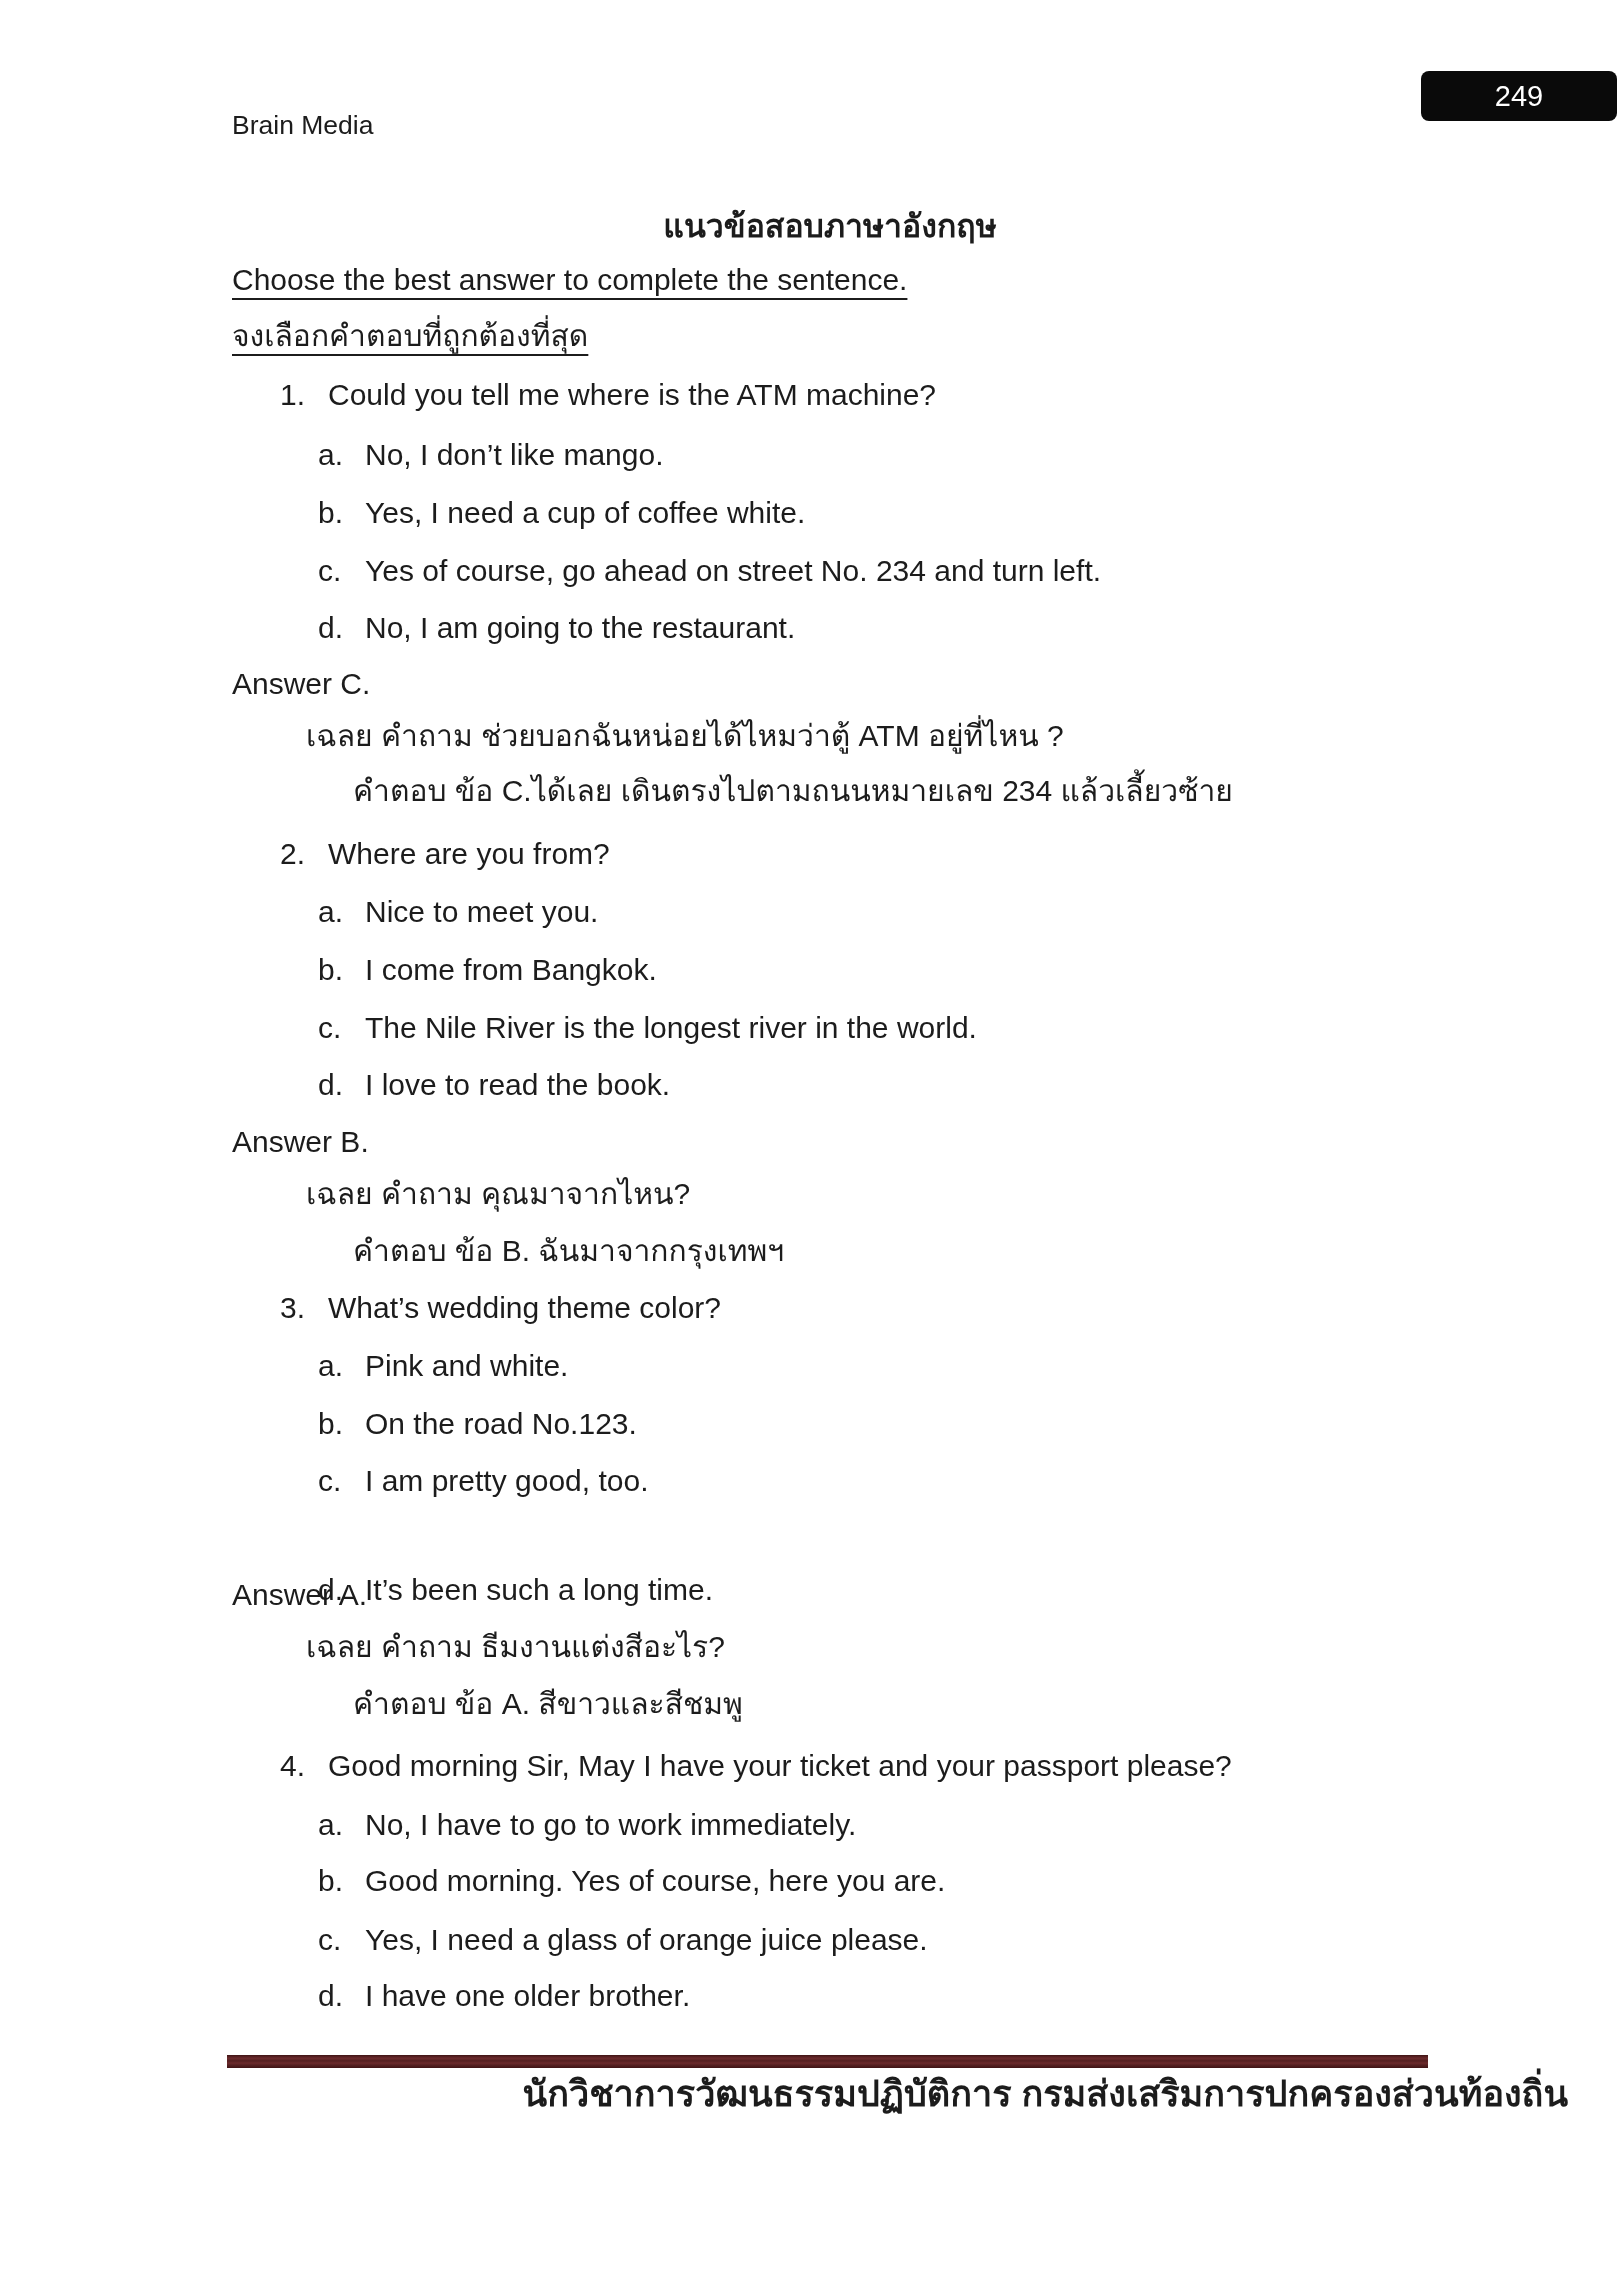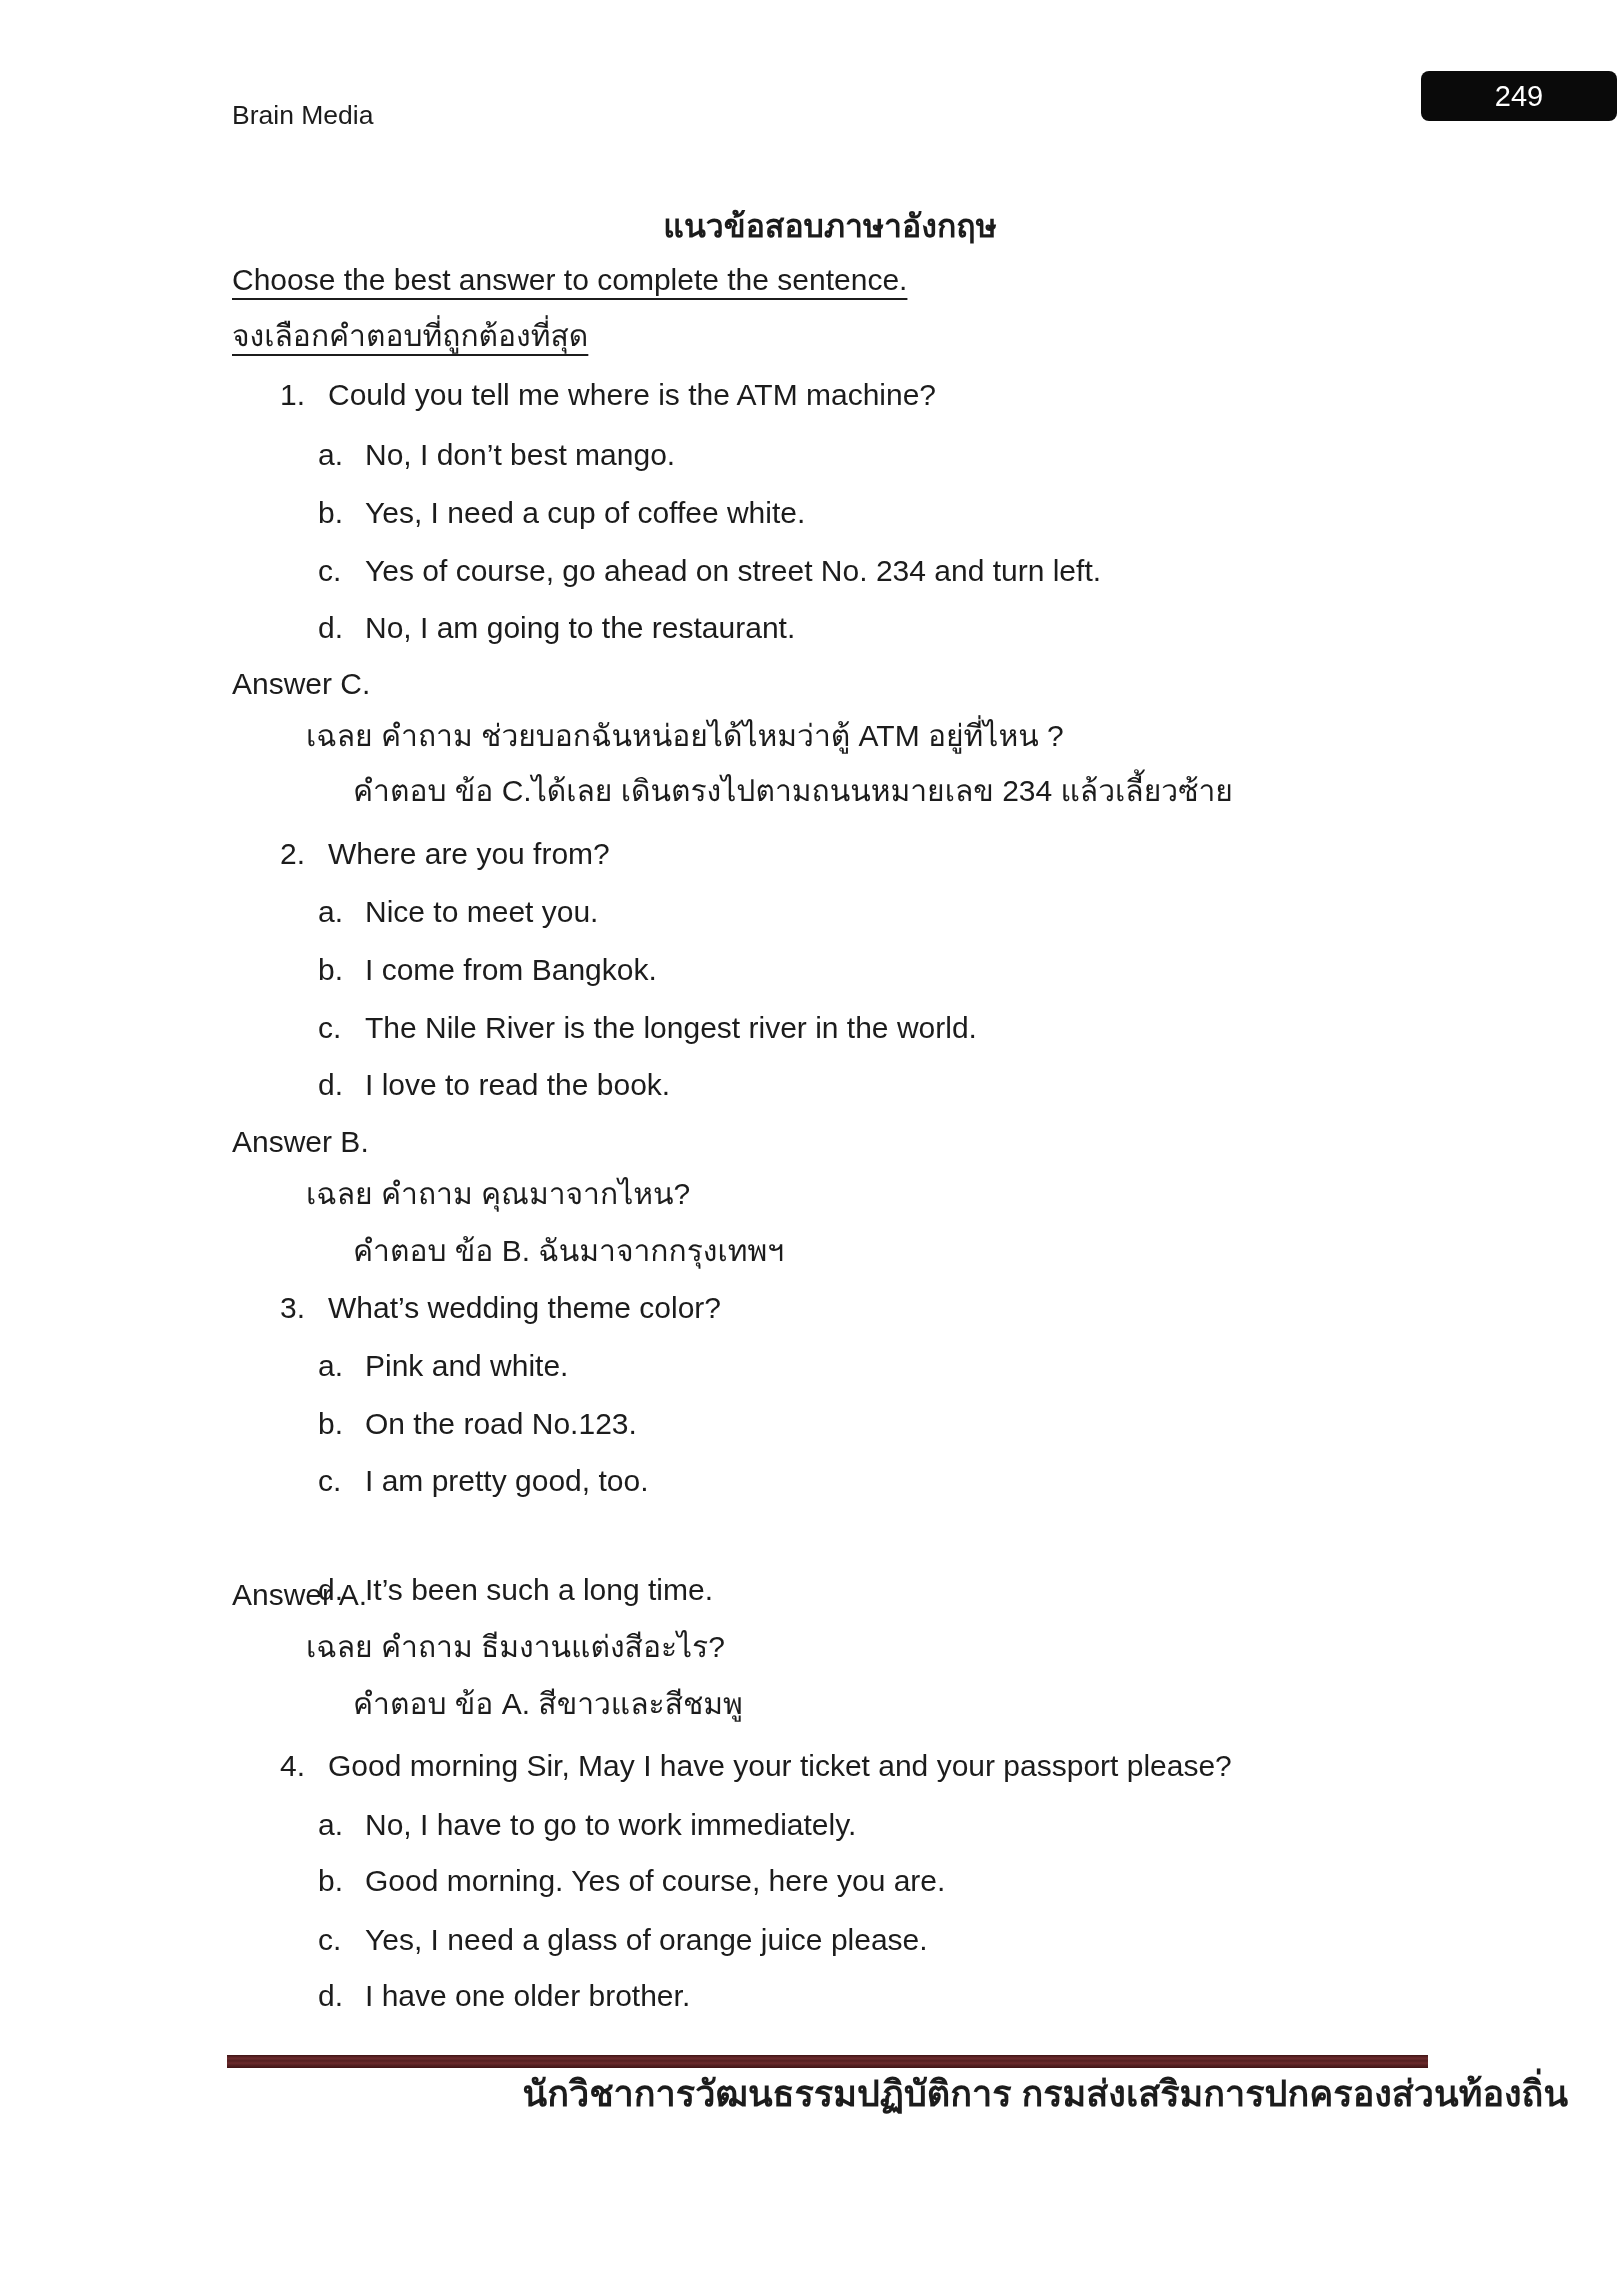--- a/index.html
+++ b/index.html
@@ -25,21 +25,21 @@
   .at-ex1{left:306px;}
   .at-ex2{left:353px;}
   .num{display:inline-block;width:48px;}
   .letter{display:inline-block;width:47px;}
   .underlined{
     text-decoration:underline;
     text-underline-offset:7.8px;
     text-decoration-thickness:2px;
   }
   .brand{
-    position:absolute;left:232px;top:98px;
+    position:absolute;left:232px;top:108px;
     font-size:26.5px;line-height:35px;
   }
   .page-number-box{
     position:absolute;left:1421px;top:71px;width:196px;height:50px;
     background:var(--box-bg);border-radius:8px;
     display:flex;align-items:center;justify-content:center;
   }
   .page-number-box span{
     color:var(--box-fg);font-size:29px;
   }
@@ -63,21 +63,21 @@
 <div class="brand">Brain Media</div>
 <div class="page-number-box">
   <span>249</span>
 </div>
 
 <div class="doc-title">แนวข้อสอบภาษาอังกฤษ</div>
 <div class="line at-margin underlined" style="top:257px">Choose the best answer to complete the sentence.</div>
 <div class="line at-margin underlined" style="top:313px">จงเลือกคำตอบที่ถูกต้องที่สุด</div>
 
 <div class="line at-q" style="top:372px"><span class="num">1.</span><span>Could you tell me where is the ATM machine?</span></div>
-<div class="line at-opt" style="top:432px"><span class="letter">a.</span><span>No, I don’t best mango.</span></div>
+<div class="line at-opt" style="top:432px"><span class="letter">a.</span><span>No, I don’t like mango.</span></div>
 <div class="line at-opt" style="top:490px"><span class="letter">b.</span><span>Yes, I need a cup of coffee white.</span></div>
 <div class="line at-opt" style="top:548px"><span class="letter">c.</span><span>Yes of course, go ahead on street No. 234 and turn left.</span></div>
 <div class="line at-opt" style="top:605px"><span class="letter">d.</span><span>No, I am going to the restaurant.</span></div>
 <div class="line at-margin" style="top:661px">Answer C.</div>
 <div class="line at-ex1" style="top:713px">เฉลย คำถาม ช่วยบอกฉันหน่อยได้ไหมว่าตู้ ATM อยู่ที่ไหน ?</div>
 <div class="line at-ex2" style="top:768px">คำตอบ ข้อ C.ได้เลย เดินตรงไปตามถนนหมายเลข 234 แล้วเลี้ยวซ้าย</div>
 
 <div class="line at-q" style="top:831px"><span class="num">2.</span><span>Where are you from?</span></div>
 <div class="line at-opt" style="top:889px"><span class="letter">a.</span><span>Nice to meet you.</span></div>
 <div class="line at-opt" style="top:947px"><span class="letter">b.</span><span>I come from Bangkok.</span></div>

